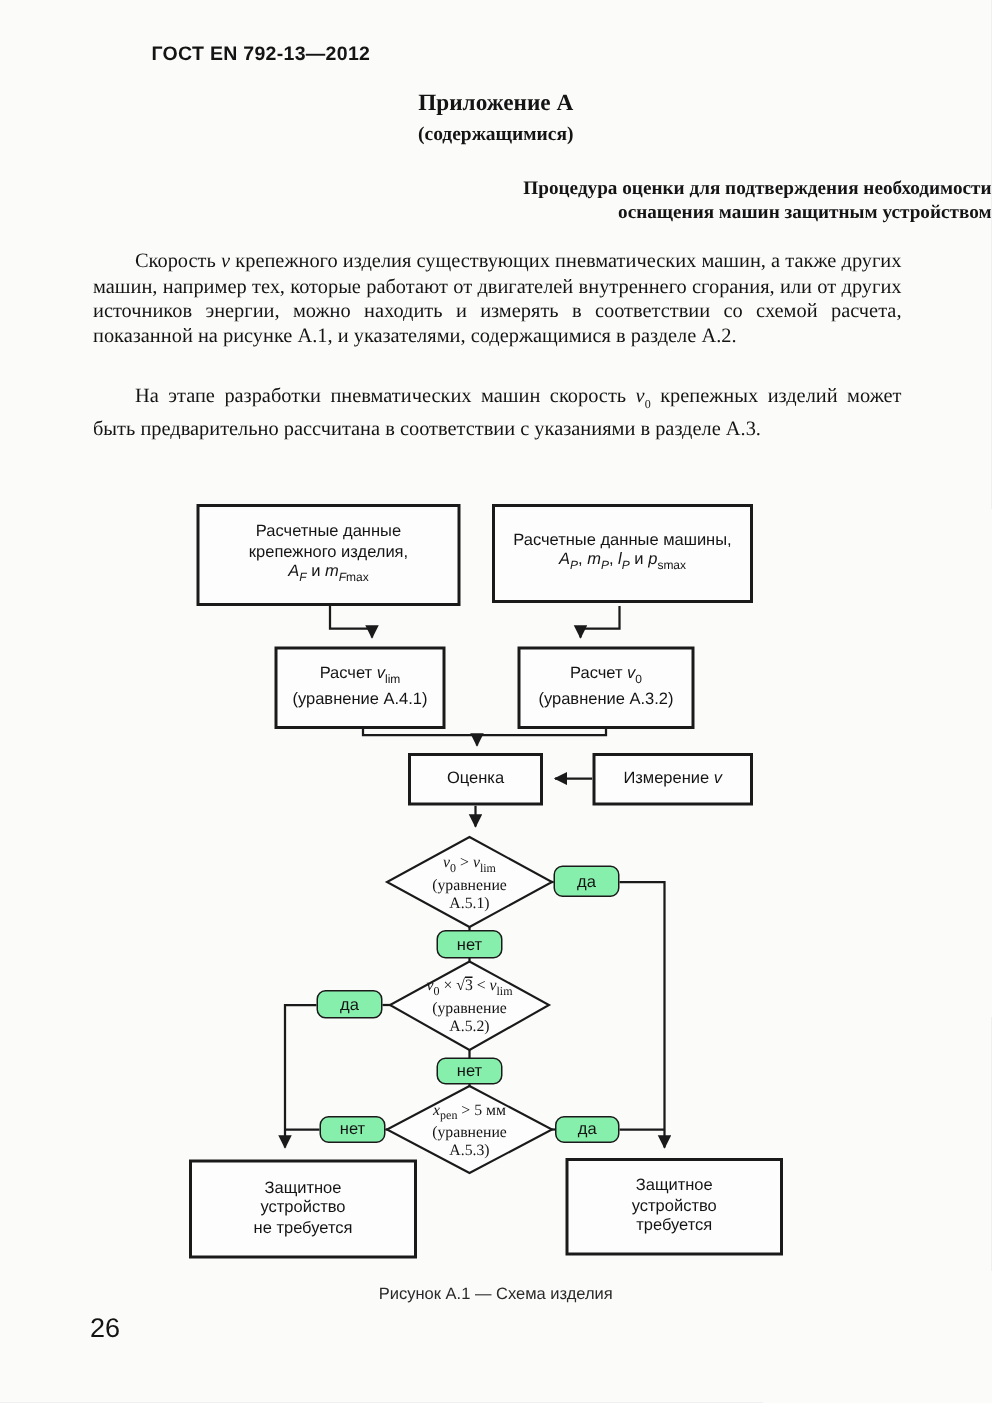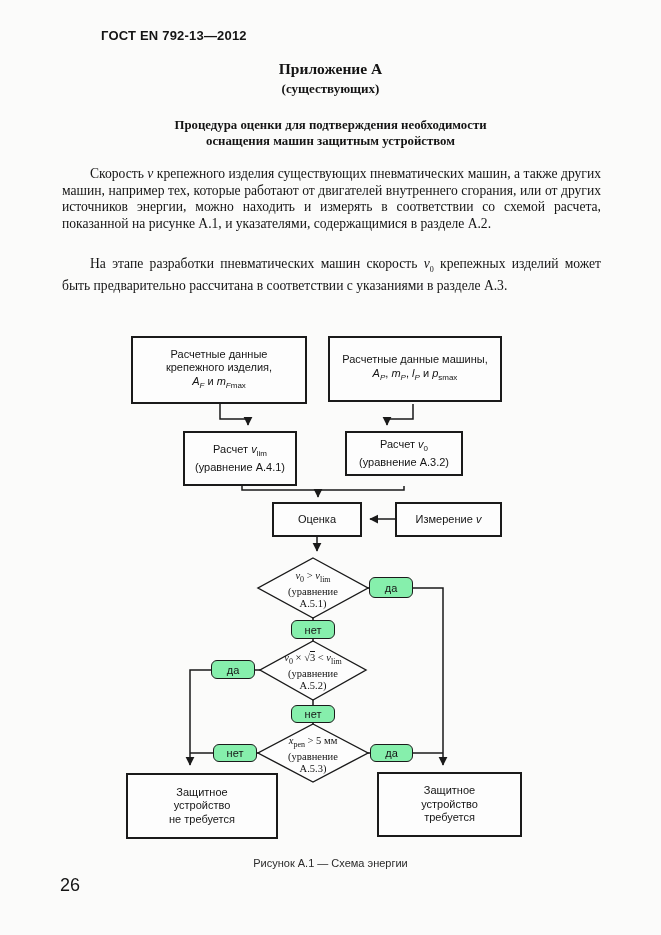--- a/index.html
+++ b/index.html
@@ -5,21 +5,21 @@
   html,body{margin:0;padding:0;background:#e8e8e8;}
   #page{
     position:relative;width:661px;height:935px;margin:0 auto;
     background:#fbfbfa;color:#141414;overflow:hidden;
     font-family:"Liberation Serif", serif;
   }
   .abs{position:absolute;}
   #doc-header{left:62px;top:28px;font-family:"Liberation Sans",sans-serif;font-weight:bold;font-size:13px;letter-spacing:.2px;padding-left:39px;}
   #appendix-title{left:0;right:0;top:60px;text-align:center;font-weight:bold;font-size:15.5px;}
   #appendix-subtitle{left:0;right:0;top:81px;text-align:center;font-weight:bold;font-size:13px;}
-  #section-heading{left:0;right:0;top:118px;text-align:center;font-weight:bold;font-size:12.8px;line-height:15.5px;}
+  #section-heading{left:0;right:0;top:118px;text-align:right;font-weight:bold;font-size:12.8px;line-height:15.5px;}
   .body-par{left:62px;width:539px;font-size:13.6px;line-height:16.6px;text-align:justify;}
   .body-par .ind{display:inline-block;width:28px;}
   #paragraph-1{top:166px;}
   #paragraph-2{top:256px;}
 
   
   #flow-svg{left:0;top:0;width:661px;height:935px;pointer-events:none;}
   .fc-box{
     position:absolute;box-sizing:border-box;border:2px solid #1a1a1a;background:#fdfdfd;
     display:flex;flex-direction:column;justify-content:center;align-items:center;
@@ -40,21 +40,21 @@
   #page-number{left:60px;top:875px;font-family:"Liberation Sans",sans-serif;font-size:18px;}
 </style>
 </head>
 <body>
 
 <div id="page">
 
   <div id="doc-header" class="abs">ГОСТ EN 792-13—2012</div>
 
   <div id="appendix-title" class="abs">Приложение А</div>
-  <div id="appendix-subtitle" class="abs">(существующих)</div>
+  <div id="appendix-subtitle" class="abs">(содержащимися)</div>
   <div id="section-heading" class="abs">Процедура оценки для подтверждения необходимости<br>оснащения машин защитным устройством</div>
 
   <div id="paragraph-1" class="abs body-par"><span class="ind"></span><span>Скорость <i>v</i> крепежного изделия существующих пневматических машин, а также других машин, например тех, которые работают от двигателей внутреннего сгорания, или от других источников энергии, можно находить и измерять в соответствии со схемой расчета, показанной на рисунке А.1, и указателями, содержащимися в разделе А.2.</span></div>
   <div id="paragraph-2" class="abs body-par"><span class="ind"></span><span>На этапе разработки пневматических машин скорость <i>v</i><sub>0</sub> крепежных изделий может быть предварительно рассчитана в соответствии с указаниями в разделе А.3.</span></div>
 
   <svg id="flow-svg" class="abs" viewBox="0 0 661 935" xmlns="http://www.w3.org/2000/svg">
     <defs>
       <marker id="arr" markerWidth="8" markerHeight="8" refX="5.5" refY="3" orient="auto">
         <path d="M0 0 L6 3 L0 6 Z" fill="#1a1a1a"></path>
       </marker>
@@ -96,21 +96,21 @@
 
   <div class="fc-box" style="left:328px;top:336px;width:174px;height:66px;">
     <div>Расчетные данные машины,<br><i>A<sub>P</sub></i>, <i>m<sub>P</sub></i>, <i>l<sub>P</sub></i> и <i>p</i><sub>smax</sub></div>
   </div>
   <div class="fc-box" style="left:131px;top:336px;width:176px;height:68px;">
     <div>Расчетные данные<br>крепежного изделия,<br><i>A<sub>F</sub></i> и <i>m</i><sub><i>F</i>max</sub></div>
   </div>
   <div class="fc-box" style="left:183px;top:431px;width:114px;height:55px;align-items:center;">
     <div>Расчет <i>v</i><sub>lim</sub><br>(уравнение А.4.1)</div>
   </div>
-  <div class="fc-box" style="left:345px;top:431px;width:118px;height:45px;">
+  <div class="fc-box" style="left:345px;top:431px;width:118px;height:55px;">
     <div>Расчет <i>v</i><sub>0</sub><br>(уравнение А.3.2)</div>
   </div>
   <div class="fc-box" style="left:395px;top:502px;width:107px;height:35px;">
     <div>Измерение <i>v</i></div>
   </div>
   <div class="fc-box" style="left:272px;top:502px;width:90px;height:35px;">
     <div>Оценка</div>
   </div>
   <div class="fc-box" style="left:126px;top:773px;width:152px;height:66px;">
     <div>Защитное<br>устройство<br>не требуется</div>
@@ -135,16 +135,16 @@
   <div class="fc-label" style="left:291px;top:705px;width:44px;height:18px;">
       <span>нет</span>
     </div>
   <div class="fc-label" style="left:213px;top:744px;width:44px;height:18px;">
       <span>нет</span>
     </div>
   <div class="fc-label" style="left:370px;top:744px;width:43px;height:18px;">
       <span>да</span>
     </div>
 
-  <div id="figure-caption" class="abs">Рисунок А.1 — Схема энергии</div>
+  <div id="figure-caption" class="abs">Рисунок А.1 — Схема изделия</div>
   <div id="page-number" class="abs">26</div>
 
 </div>
 
 </body></html>

